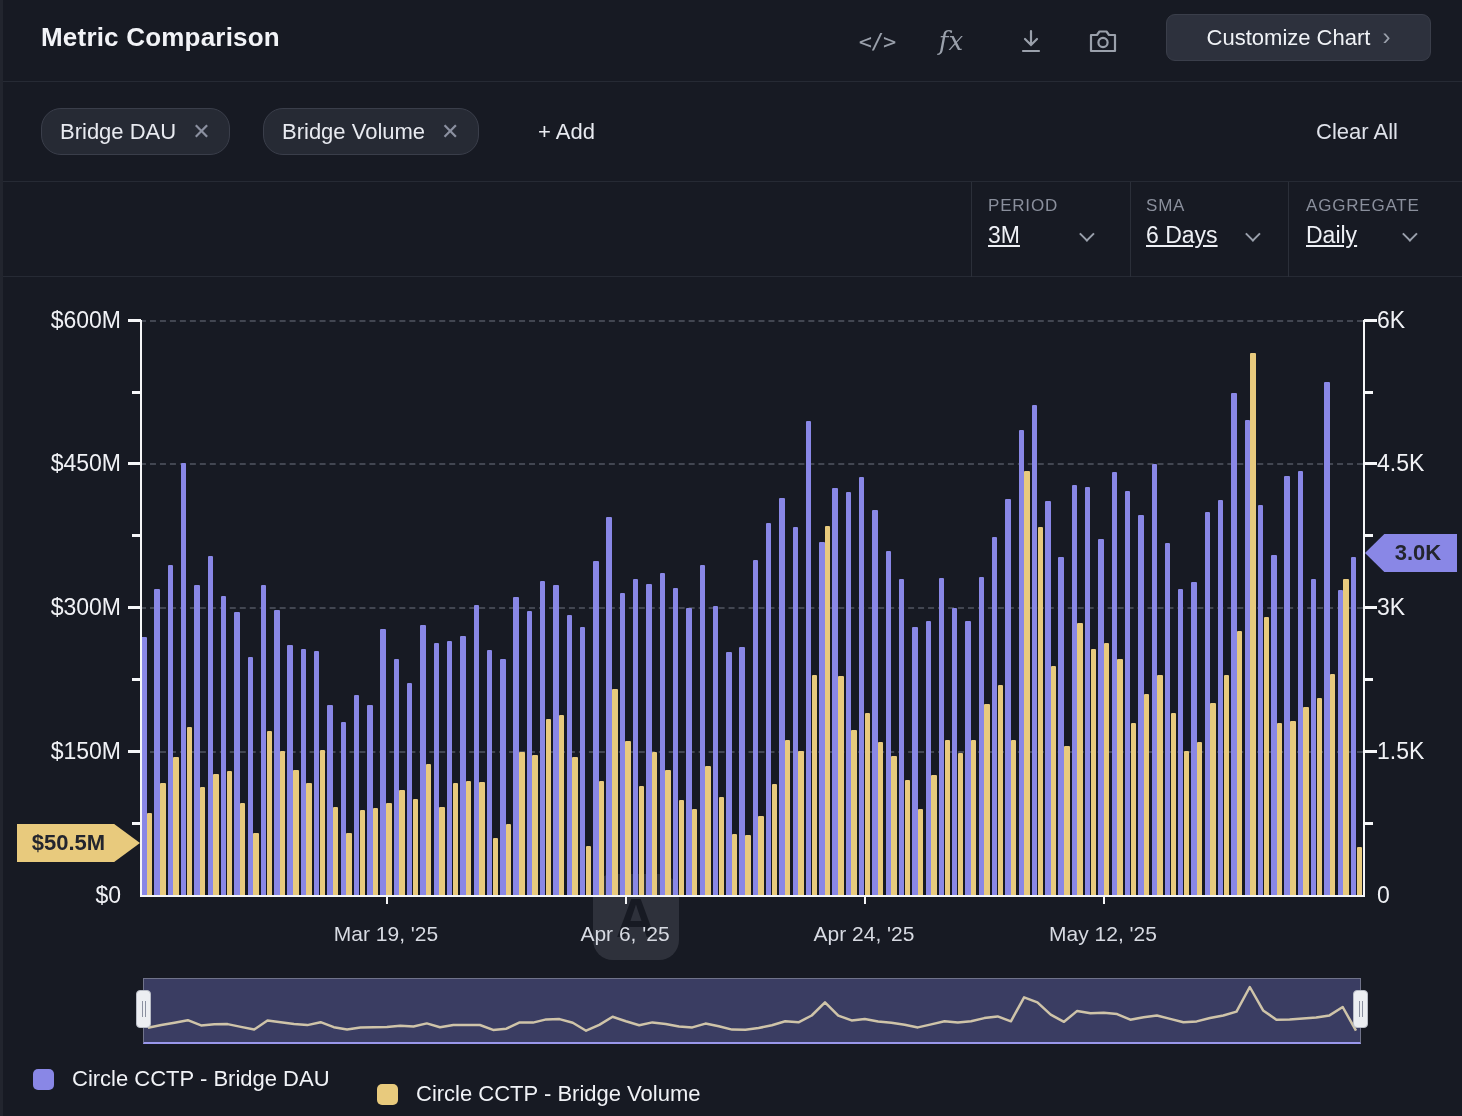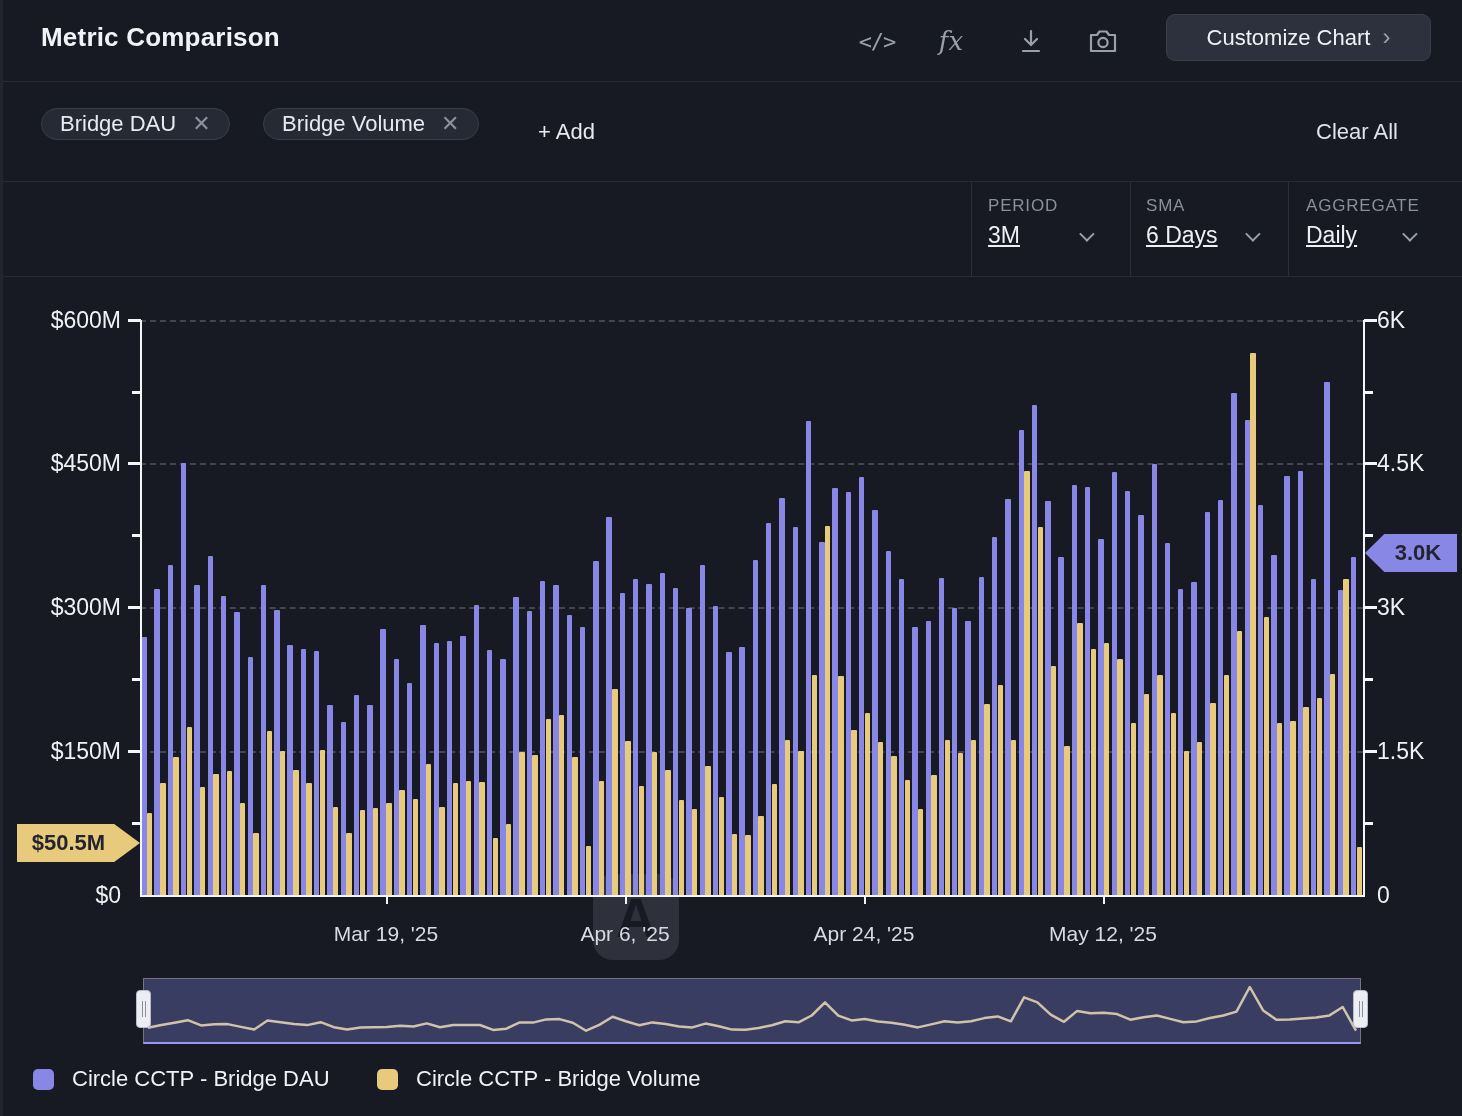--- a/index.html
+++ b/index.html
@@ -21,21 +21,21 @@
   .icon-fx { left:926px; font-family:"DejaVu Serif", serif; font-style:italic; font-size:26px; }
   .icon-dl { left:1006px; } .icon-cam { left:1078px; }
   .btn-customize { left:1163px; top:14px; width:265px; height:47px; background:#2d313d; border:1px solid #3a3e4a;
                    border-radius:9px; display:flex; align-items:center; justify-content:center; gap:12px;
                    cursor:pointer; }
   .btn-customize .lbl { font-size:22px; color:#f0f2f6; }
   .btn-customize .chev-r { color:#9aa0ab; font-size:24px; line-height:1; margin-top:-2px; }
 
   
   .chips-row { left:0; top:82px; width:1462px; height:100px; border-bottom:1px solid #262a34; }
-  .chip { top:26px; height:32px; background:#262a34; border:1px solid #3a3e4a; border-radius:20px;
+  .chip { top:26px; height:47px; background:#262a34; border:1px solid #3a3e4a; border-radius:20px;
           display:flex; align-items:center; padding:0 18px; gap:16px; cursor:pointer; }
   .chip .clabel { font-size:22px; color:#e8eaf0; }
   .chip .x { color:#8b90a0; font-size:22px; cursor:pointer; }
   .chip1 { left:38px; } .chip2 { left:260px; }
   .add-metric { left:535px; top:37px; font-size:22px; color:#e8eaf0; cursor:pointer; }
   .clear-all { left:1313px; top:37px; font-size:22px; color:#dfe2ea; cursor:pointer; }
 
   
   .controls-row { left:0; top:182px; width:1462px; height:95px; border-bottom:1px solid #262a34; }
   .vdiv { top:0; width:1px; height:95px; background:#2b2f39; }
@@ -79,21 +79,21 @@
                border:1px solid #70738a; border-bottom:2px solid #9a98ec; cursor:pointer; }
   .nav-handle { top:11px; width:15px; height:38px; background:#eceef2; border:1px solid #b8bcc6;
                 border-radius:4px; display:flex; align-items:center; justify-content:center; gap:2px;
                 cursor:ew-resize; z-index:3; }
   .nav-handle i { display:block; width:1px; height:16px; background:#8b90a0; }
   .nav-handle-l { left:-8px; } .nav-handle-r { right:-8px; }
 
   
   .legend { left:0; top:1056px; width:1462px; height:60px; }
   .legend-item { top:10px; display:flex; align-items:center; gap:18px; cursor:pointer; }
-  .li-1 { left:30px; } .li-2 { left:374px; }
+  .li-1 { left:30px; } .li-2 { left:374px;margin-top:15px; }
   .swatch { width:21px; height:21px; border-radius:5px; }
   .legend-label { font-size:22px; color:#f0f2f6; }
 </style>
 </head>
 <body>
 
 <div class="abs header">
   <div class="abs title">Metric Comparison</div>
   <div class="abs hicon icon-code">&lt;/&gt;</div>
   <div class="abs hicon icon-fx">fx</div>

